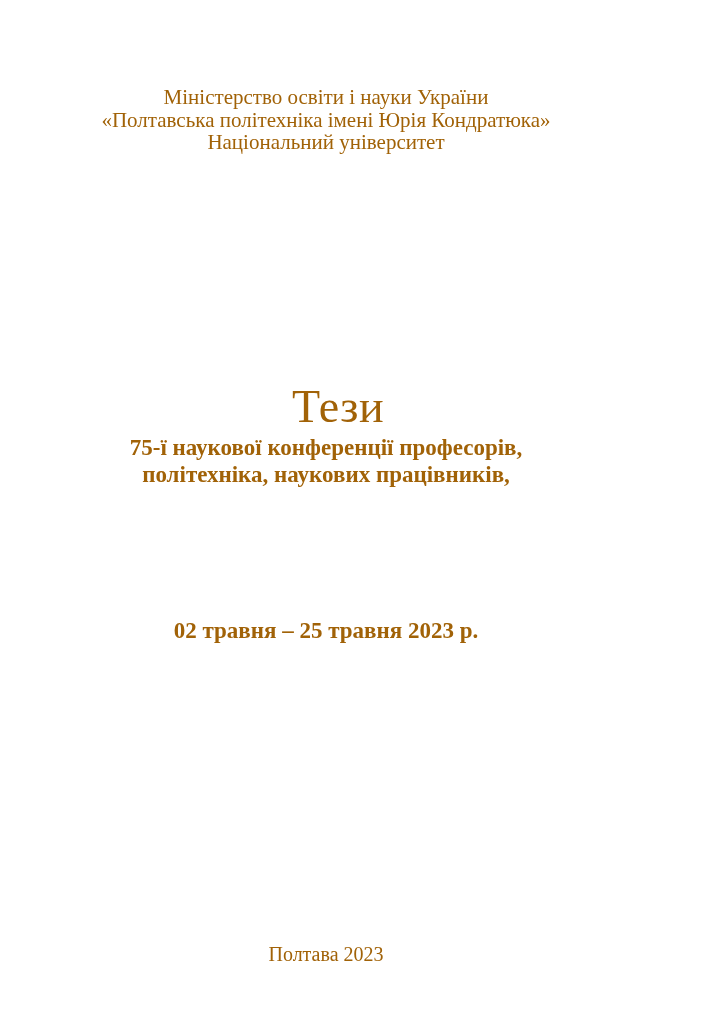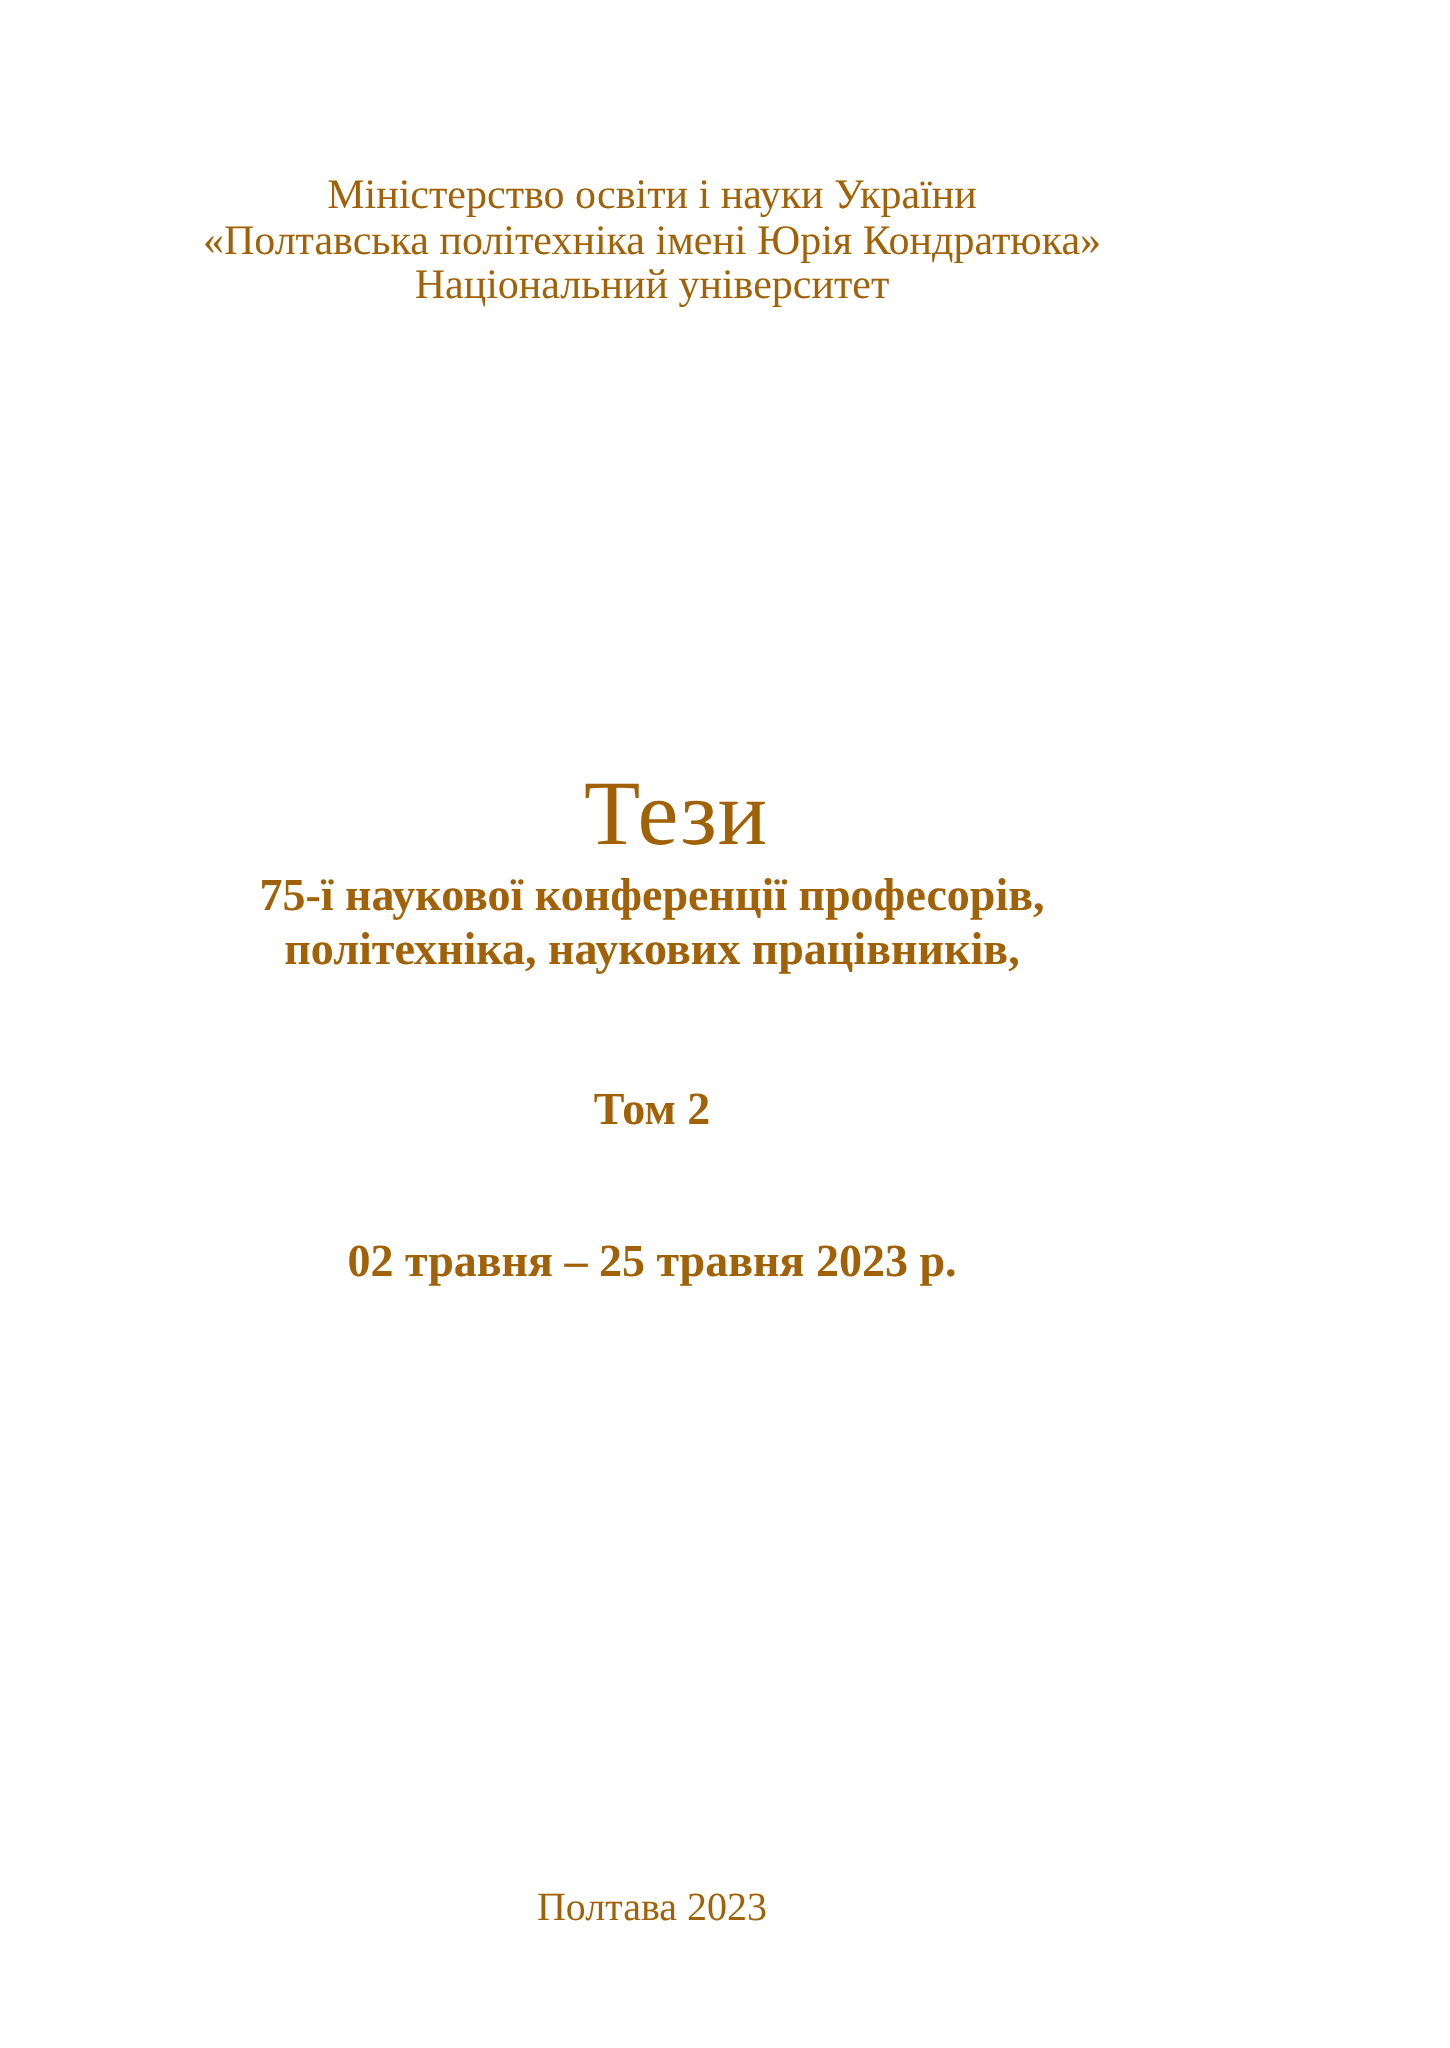--- a/index.html
+++ b/index.html
@@ -78,19 +78,18 @@
     <div>Національний університет</div>
   </div>
 
   <h1 class="center-block main-title">Тези</h1>
 
   <div class="center-block subtitle-block">
     <div class="bold-line">75-ї наукової конференції професорів,</div>
     <div class="bold-line">політехніка, наукових працівників,</div>
   </div>
 
-  <div class="center-block volume-line">Том 2</div>
 
   <div class="center-block date-line">02 травня – 25 травня 2023 р.</div>
 
   <div class="center-block imprint-line">Полтава 2023</div>
 
 </div>
 
 </body></html>

